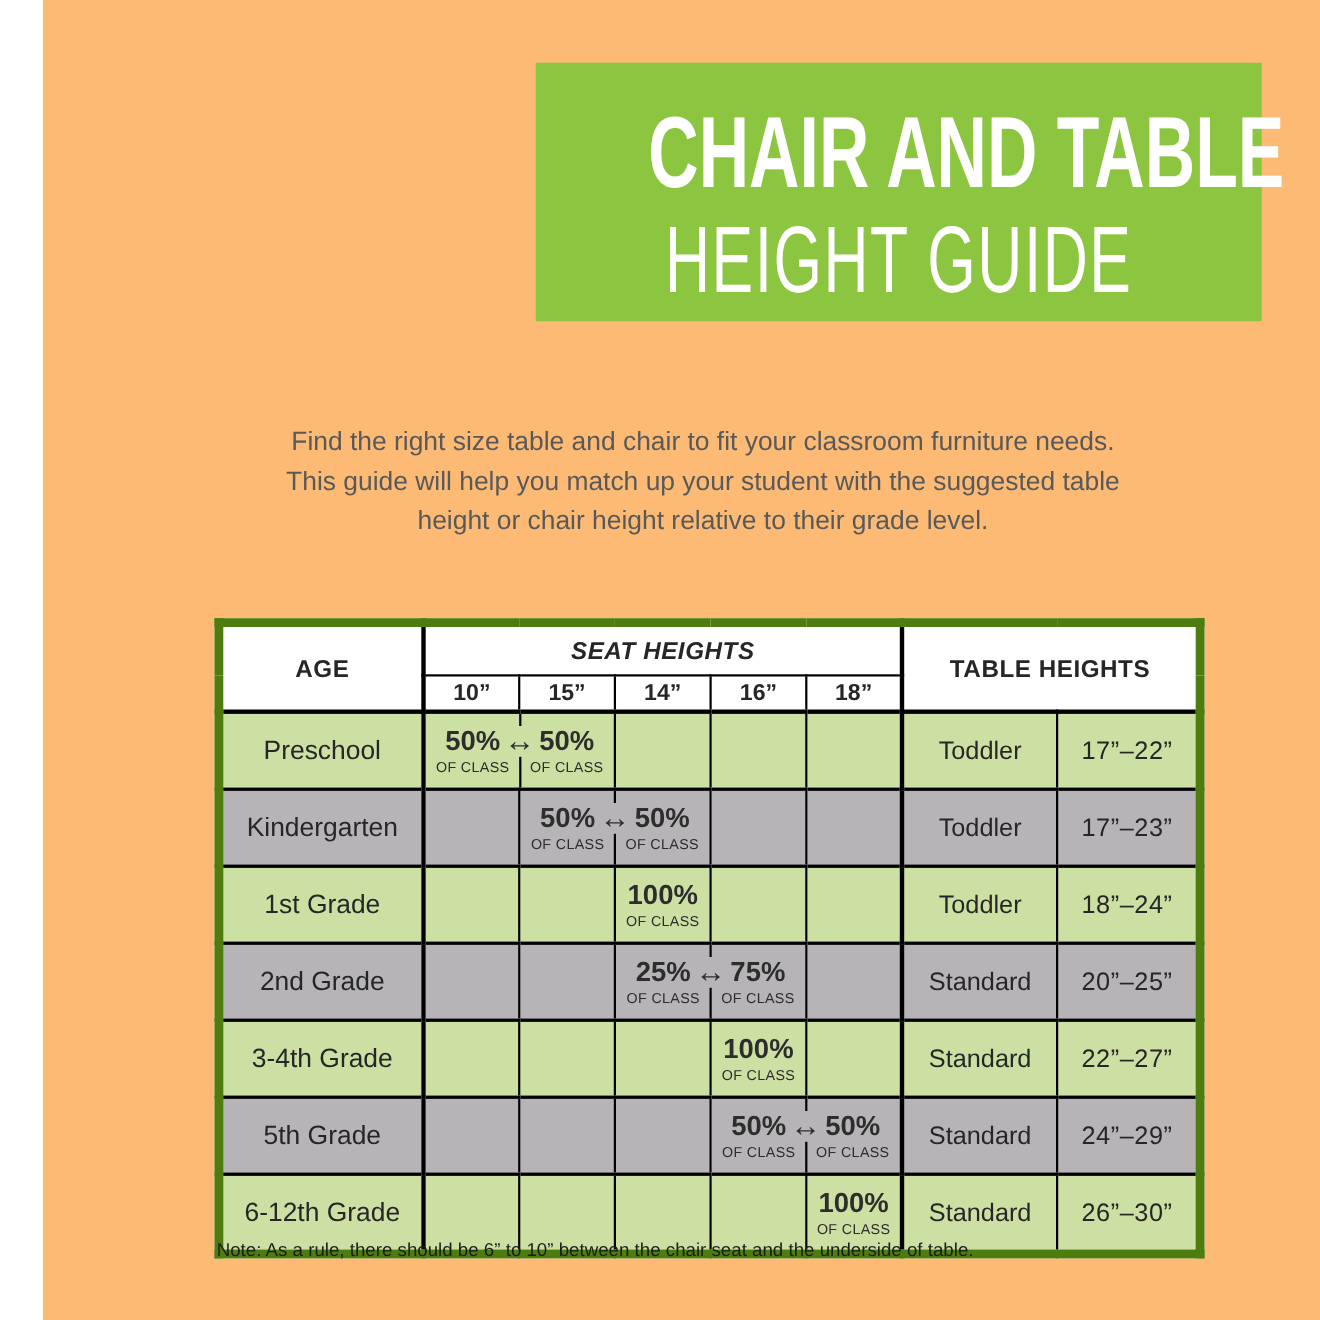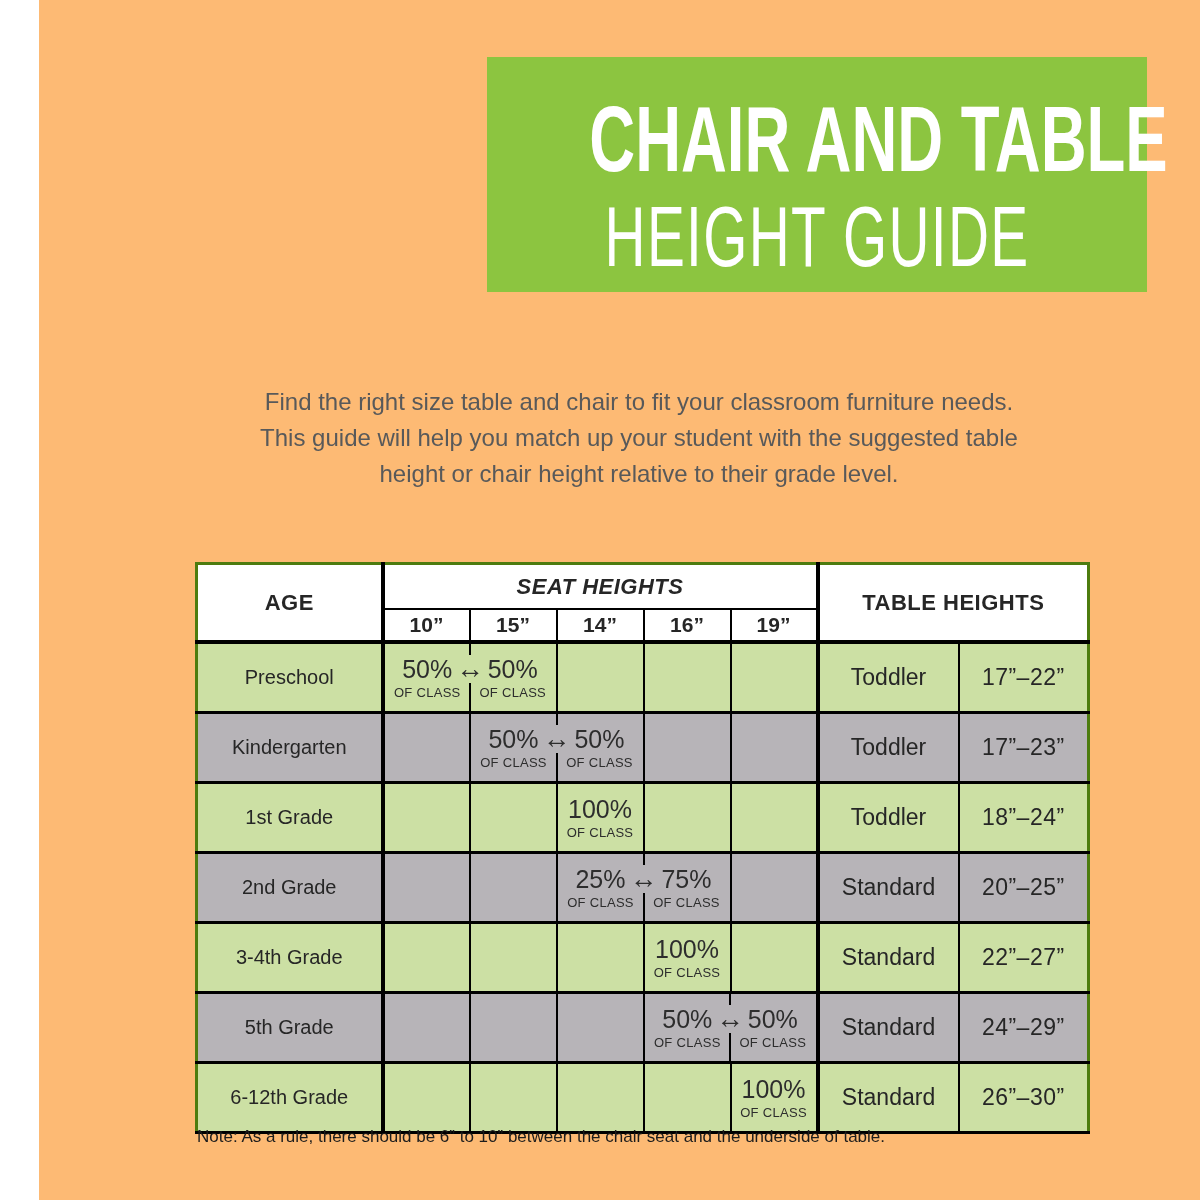--- a/index.html
+++ b/index.html
@@ -14,44 +14,44 @@
   .banner-line2{position:absolute;top:136px;left:0;width:100%;text-align:center;
     color:#ffffff;font-weight:normal;font-size:86px;line-height:86px;white-space:nowrap;
     letter-spacing:2px;transform:scaleX(0.66);transform-origin:center;}
 
   
   .intro{position:absolute;left:0;top:384px;width:1200px;text-align:center;
     color:#58595a;font-size:24px;line-height:36px;}
 
   
   table.guide{position:absolute;left:156px;top:562px;width:892px;border-collapse:collapse;
-    table-layout:fixed;background:#fff;border:3px solid #4d7c0f;}
+    table-layout:fixed;background:#fff;border:8px solid #4d7c0f;}
   .guide th,.guide td{border:2px solid #000;padding:0;text-align:center;vertical-align:middle;
     color:#262626;overflow:hidden;}
   .guide tbody td{border-top-width:3px;border-bottom-width:3px;}
   .c-age{width:186px;} .c-s{width:87px;} .c-type{width:141px;} .c-range{width:130px;}
 
   th.age-h,th.table-h{font-size:22px;font-weight:bold;letter-spacing:0.5px;background:#fff;}
   th.seat-h{font-size:22px;font-weight:bold;letter-spacing:0.5px;height:43px;background:#fff;font-style:italic;}
   th.size-h{font-size:21px;font-weight:bold;height:30px;background:#fff;}
 
   th.age-h, .guide td.age{border-right-width:4px;}
   th.table-h, .guide td.type{border-left-width:4px;}
   th.age-h, th.table-h, tr.sizes th{border-bottom-width:4px;}
 
   .guide tbody td{height:67px;}
   tr.green td{background:#cce0a4;}
   tr.gray td{background:#b7b4b8;}
 
-  td.age{font-size:20px;}
+  td.age{font-size:24px;}
   td.type{font-size:23px;}
   td.range{font-size:23px;letter-spacing:0.5px;}
 
   .cellstack{display:flex;flex-direction:column;align-items:center;justify-content:center;height:67px;}
-  .pct{font-size:25px;line-height:27px;color:#2d2d2d;}
+  .pct{font-size:25px;line-height:27px;color:#2d2d2d;font-weight:bold;}
   .sub{font-size:13px;line-height:15px;margin-top:2px;letter-spacing:0.3px;color:#2d2d2d;}
 
   .pairwrap{position:relative;display:flex;height:67px;}
   .half{flex:1;display:flex;flex-direction:column;align-items:center;justify-content:center;}
   .divider{position:absolute;left:50%;top:0;bottom:0;width:2px;margin-left:-1px;background:#000;z-index:1;}
   .arrow{position:absolute;left:50%;top:11px;transform:translateX(-50%);z-index:2;
     font-size:28px;line-height:28px;color:#2d2d2d;padding:0 1px;}
   tr.green .arrow{background:#cce0a4;}
   tr.gray .arrow{background:#b7b4b8;}
 
@@ -90,21 +90,21 @@
       <tr>
         <th class="age-h" rowspan="2">AGE</th>
         <th class="seat-h" colspan="5">SEAT HEIGHTS</th>
         <th class="table-h" colspan="2" rowspan="2">TABLE HEIGHTS</th>
       </tr>
       <tr class="sizes">
         <th class="size-h">10”</th>
         <th class="size-h">15”</th>
         <th class="size-h">14”</th>
         <th class="size-h">16”</th>
-        <th class="size-h">19”</th>
+        <th class="size-h">18”</th>
       </tr>
     </thead>
     <tbody>
 
       <tr class="green">
         <td class="age">Preschool</td>
         <td colspan="2">
           <div class="pairwrap">
             <span class="divider"></span>
             <div class="half">

